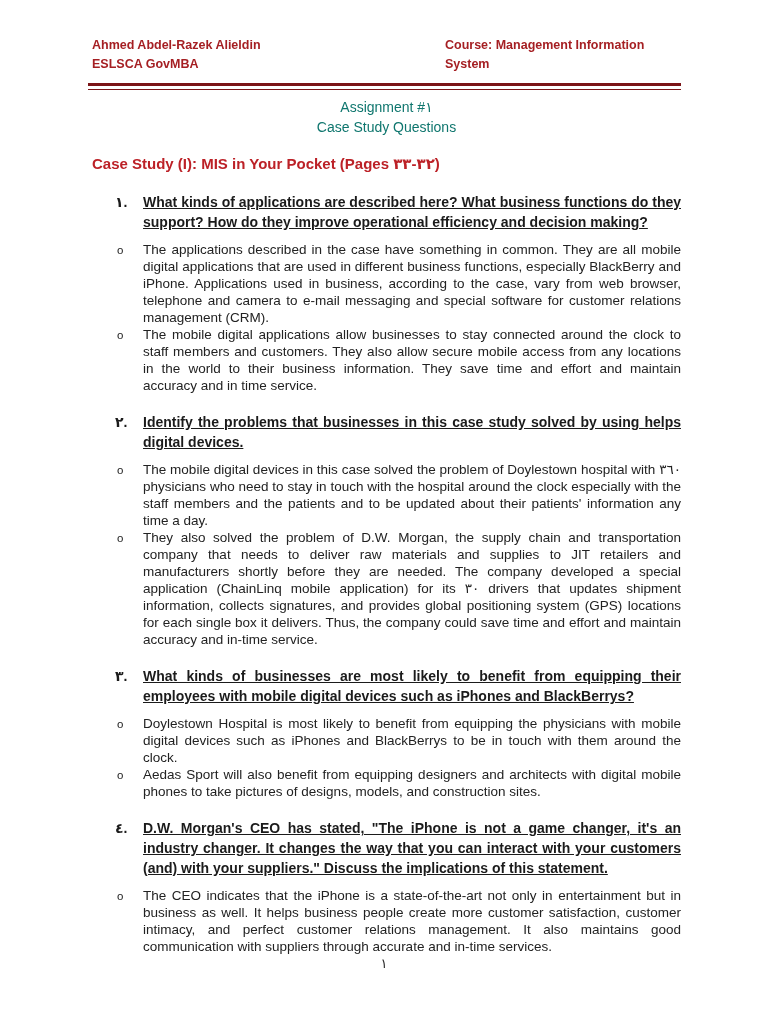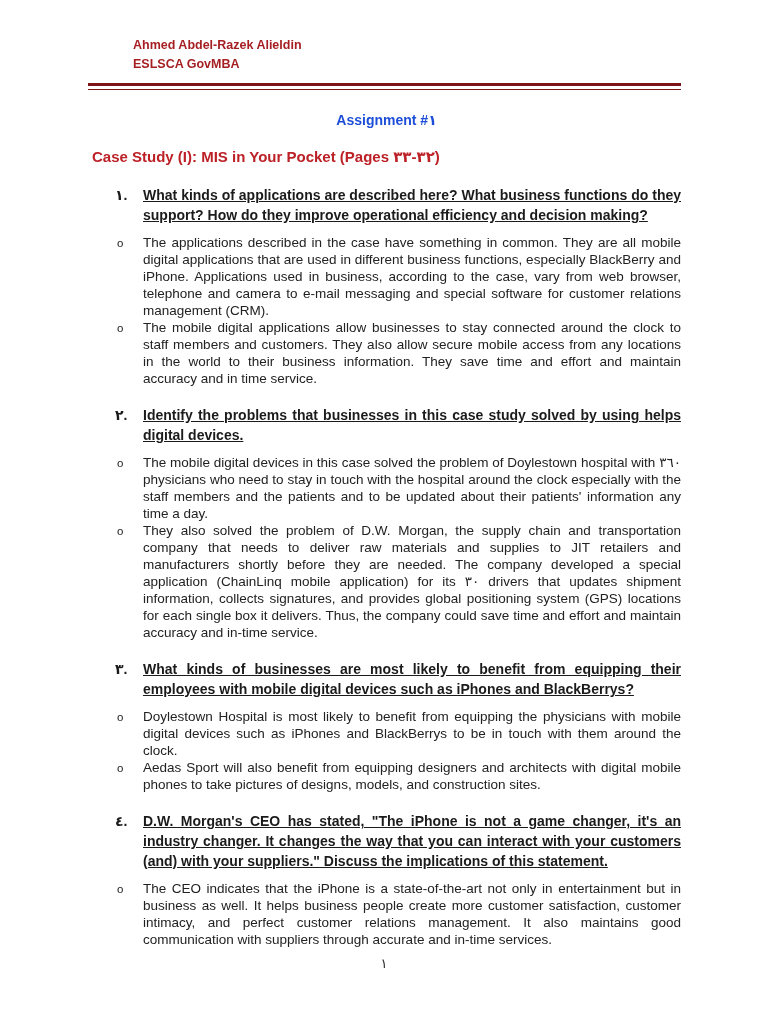--- a/index.html
+++ b/index.html
@@ -17,44 +17,43 @@
     -webkit-font-smoothing: antialiased;
   }
   .doc {
     padding: 36px 87px 0 92px;
   }
   
   .hdr {
     display: flex;
     justify-content: space-between;
     align-items: flex-start;
-    margin-left: 41px;
   }
   .hdr-col {
     font-size: 12.5px;
     line-height: 19px;
     font-weight: bold;
     color: #a51f23;
   }
   .hdr-col.right { width: 236px; }
   .hdr-rule {
     margin-top: 9px;
     margin-left: -4px;
     height: 3px;
     border-top: 3px solid #7b1518;
     border-bottom: 1px solid #7b1518;
   }
   
   .title-block {
-    margin-top: 20px;
+    margin-top: 7px;
     text-align: center;
-    font-weight: bold;
+    font-weight: normal;
     font-size: 14px;
     line-height: 20px;
-    color: #1d4ed8;
+    color: #0f766e;
   }
   
   .section-heading {
     margin-top: 17px;
     font-weight: bold;
     font-size: 15px;
     line-height: 20px;
     color: #bc2127;
   }
   
@@ -110,26 +109,28 @@
 <body>
 
 <div class="doc">
 
   <div class="hdr">
     <div class="hdr-col left">
       <div>Ahmed Abdel-Razek Alieldin</div>
       <div>ESLSCA GovMBA</div>
     </div>
     <div class="hdr-col right">
+      <div>Course: Management Information System</div>
     </div>
   </div>
   <div class="hdr-rule"></div>
 
   <div class="title-block">
     <div>Assignment #١</div>
+    <div>Case Study Questions</div>
   </div>
 
   <div class="section-heading">Case Study (I): MIS in Your Pocket (Pages ٣٢-٣٣)</div>
 
   <div class="question">
     <span class="q-num">١.</span>
     <div class="q-text">What kinds of applications are described here? What business functions do they support? How do they improve operational efficiency and decision making?</div>
   </div>
   <div class="answers">
     <div class="answer">

